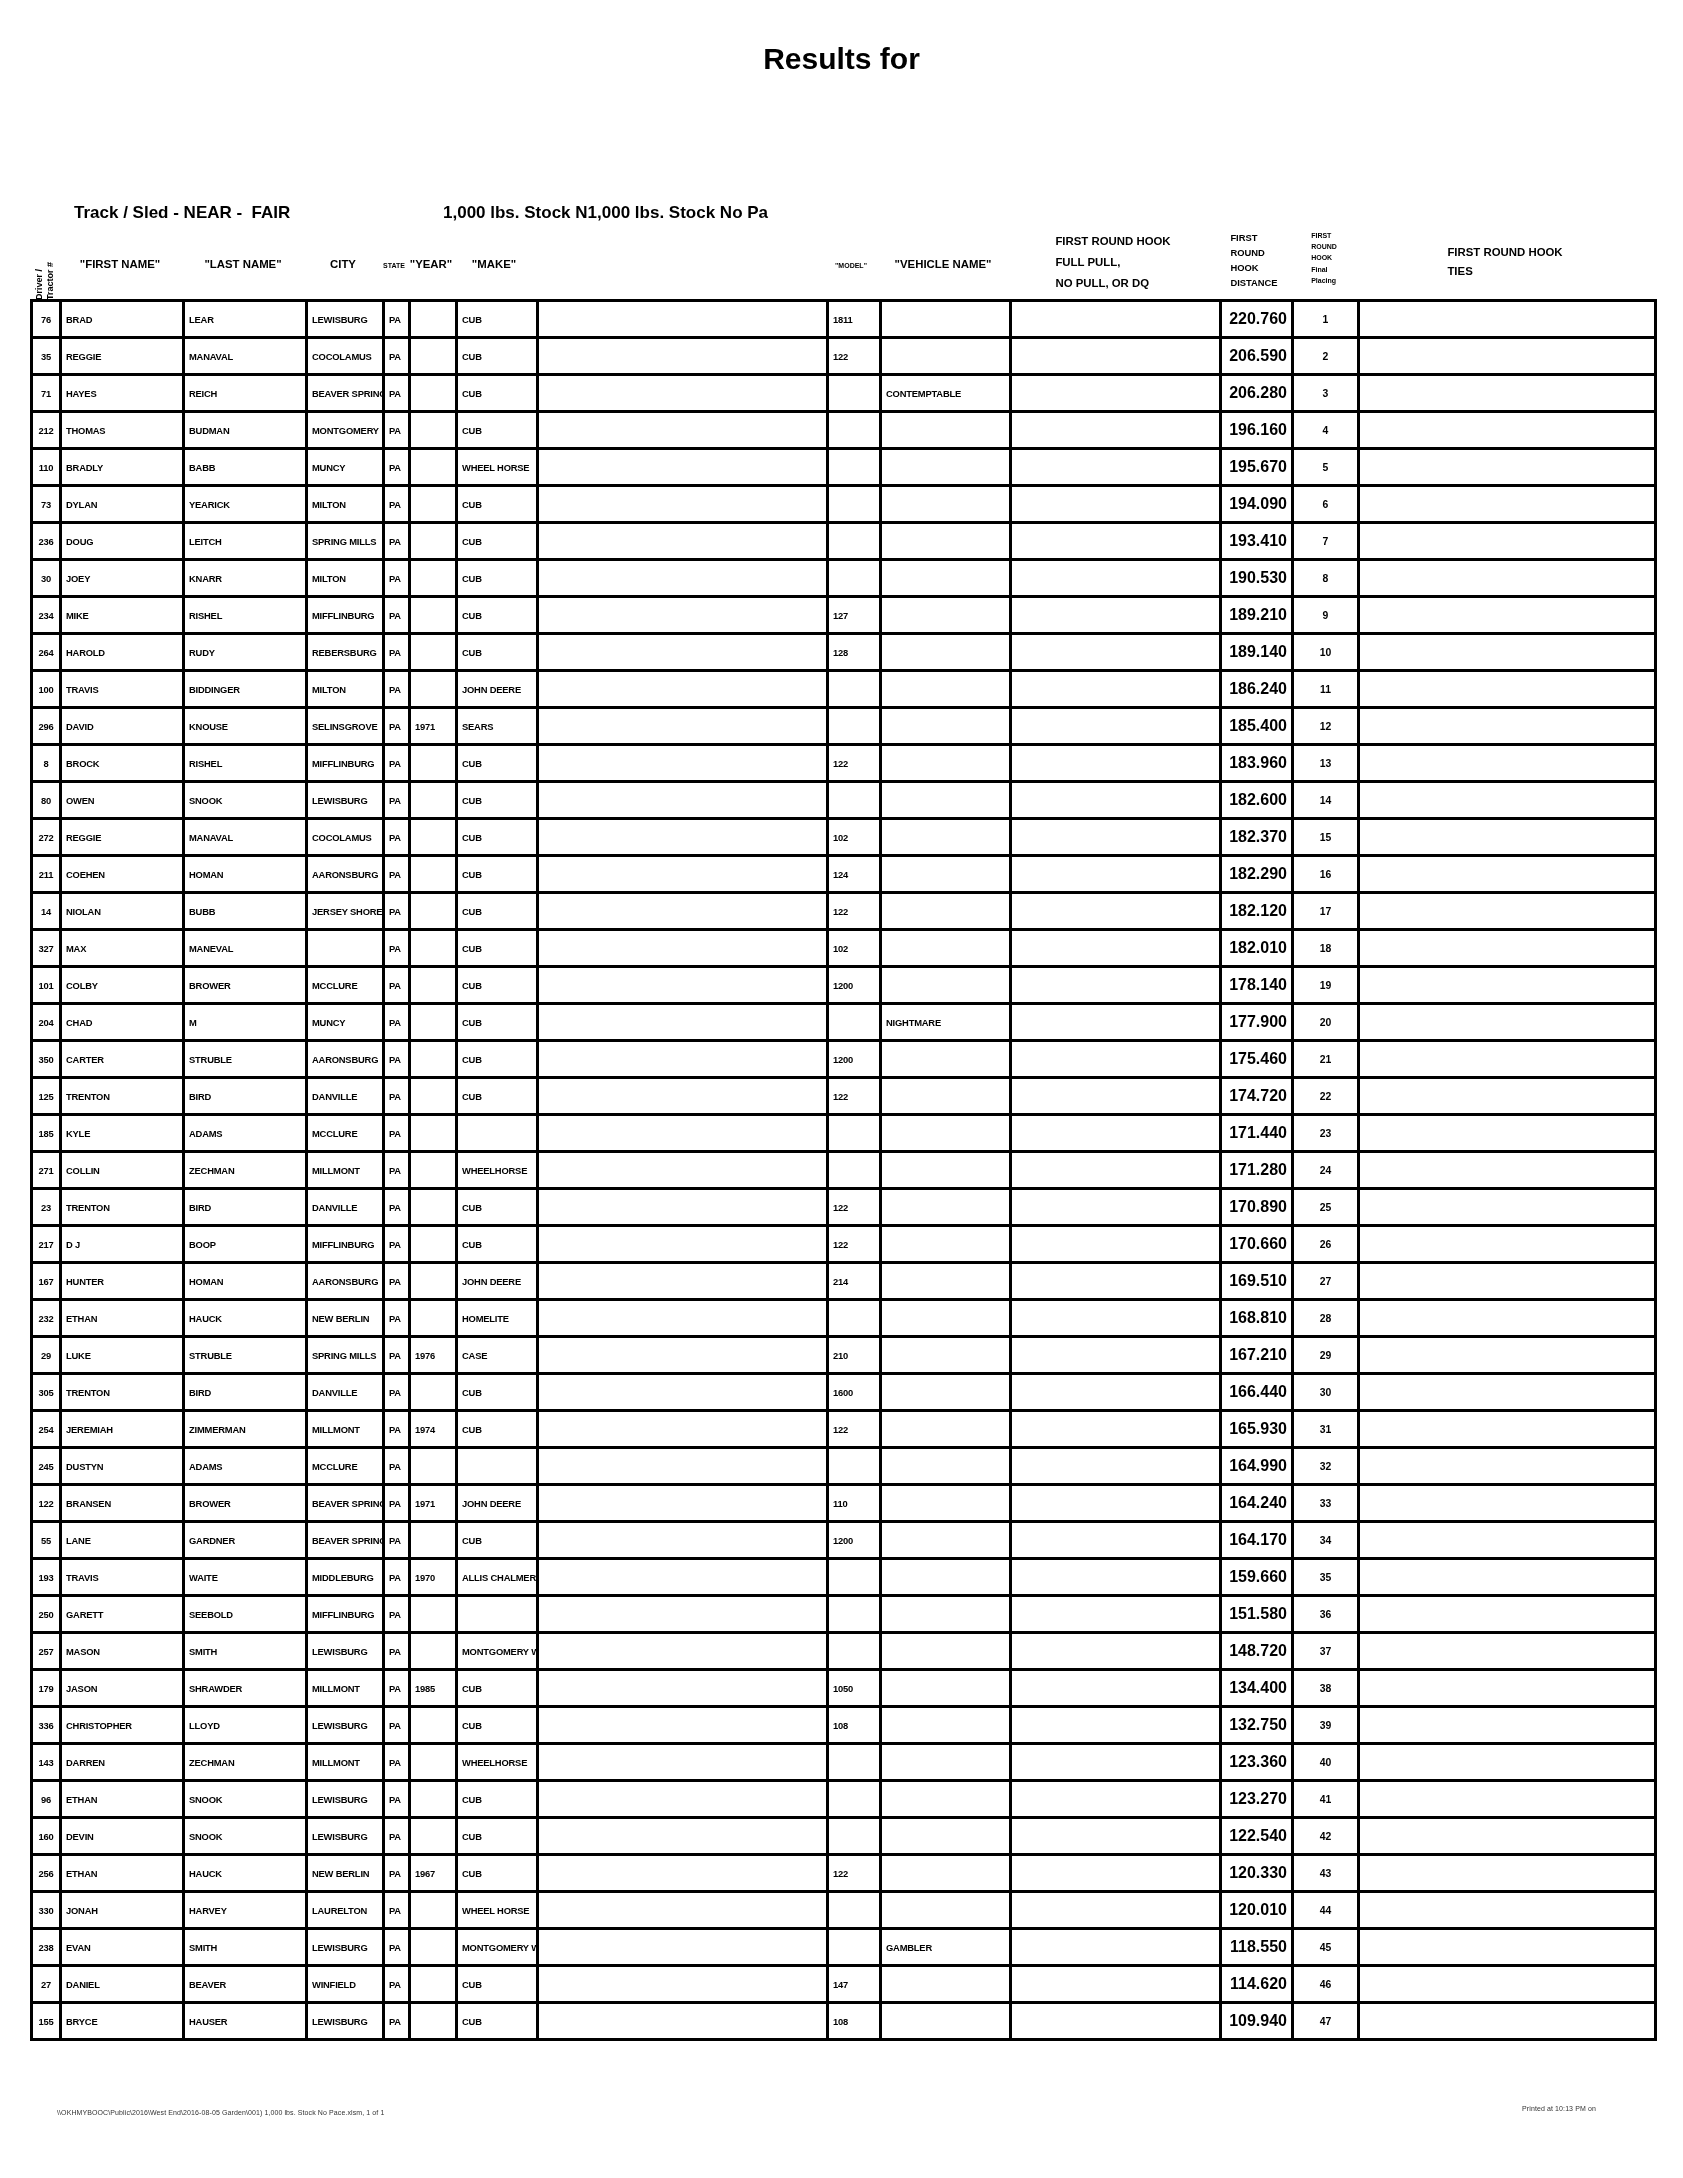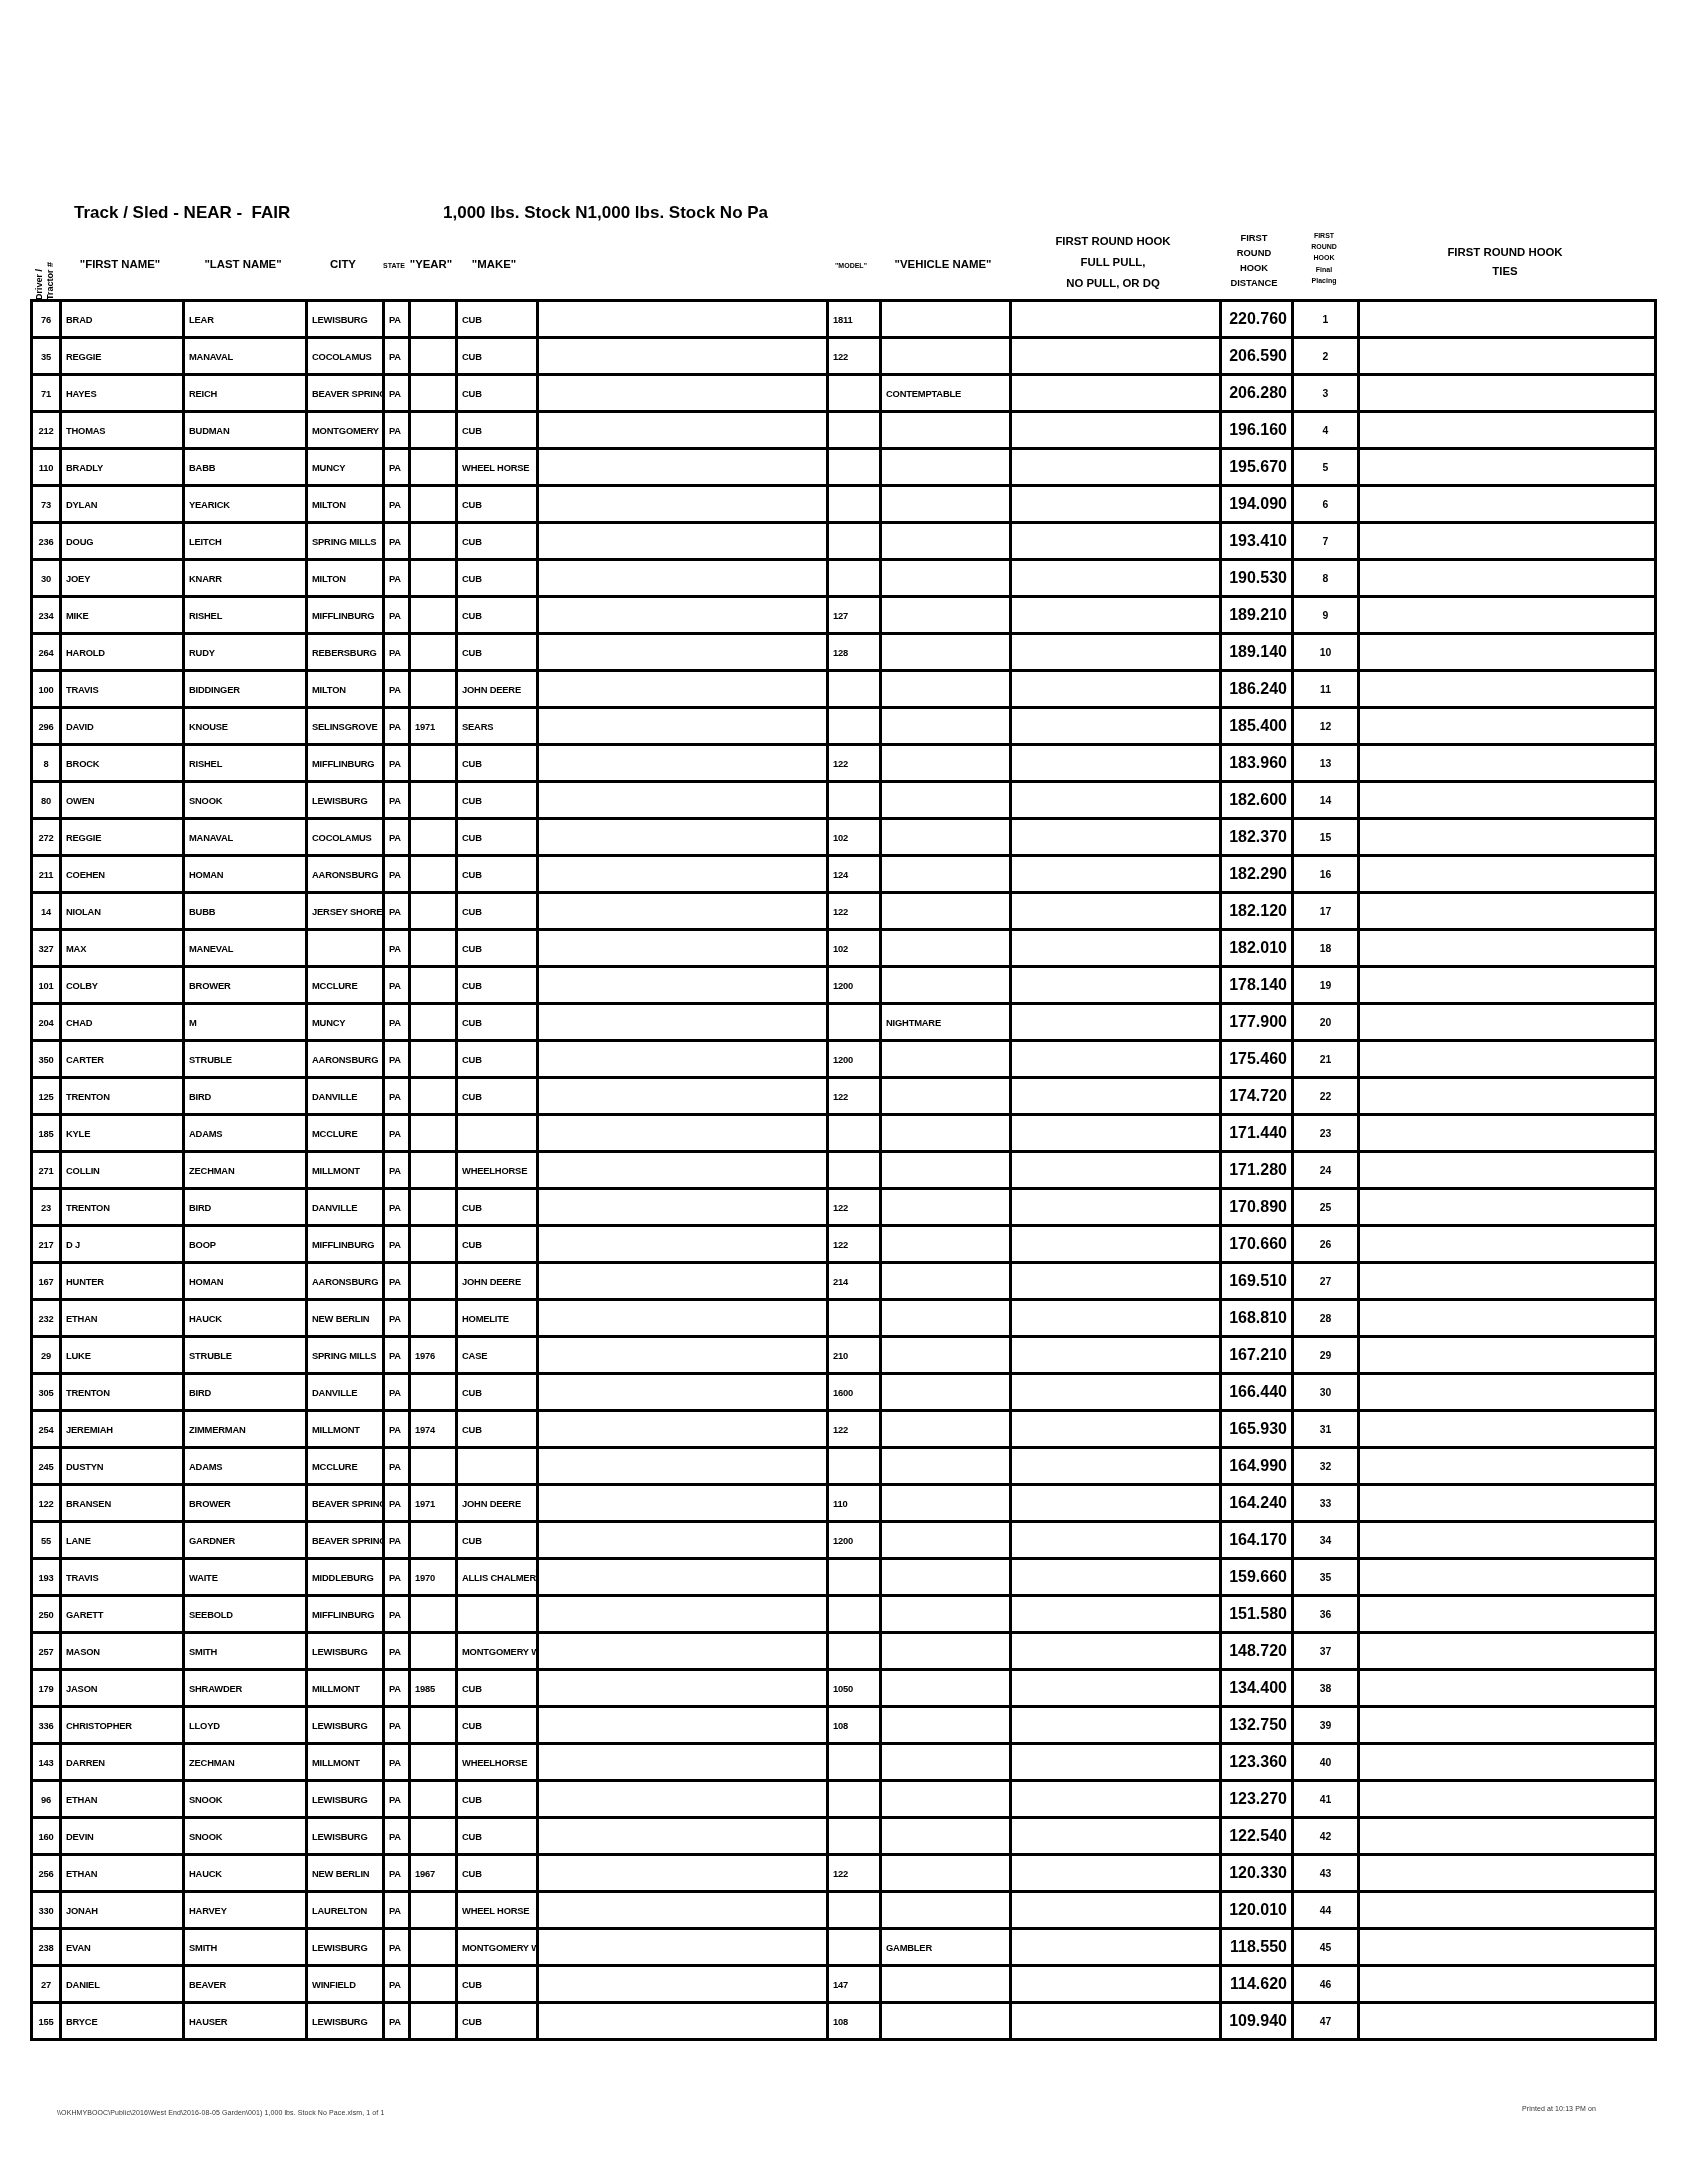--- a/index.html
+++ b/index.html
@@ -22,21 +22,21 @@
   .track-sled{
     position:absolute;top:203px;left:74px;
     font-size:17px;font-weight:bold;white-space:pre;
   }
   .class-label{
     position:absolute;top:203px;left:443px;width:408px;
     font-size:17px;font-weight:bold;white-space:nowrap;overflow:hidden;
   }
   .colheads{position:absolute;top:228px;left:0;width:1683px;height:71px;}
   .colhead{
-    position:absolute;font-weight:bold;text-align:center;
+    position:absolute;font-weight:bold;text-align:left;
     transform:translateX(-50%);white-space:nowrap;
   }
   .multiline{white-space:pre-line;line-height:1.55;}
   .ch-main{font-size:11.4px;top:30px;}
   .ch-tiny{font-size:7px;top:34px;}
   .ch-fullpull{font-size:11.4px;top:3px;line-height:1.85;}
   .ch-distance{font-size:9.4px;top:2px;line-height:1.6;}
   .ch-placing{font-size:7px;top:2px;line-height:1.6;}
   .ch-ties{font-size:11.4px;top:15px;line-height:1.7;}
   .driver-rot{
@@ -71,20 +71,21 @@
   .footer-right{
     position:absolute;top:2105px;left:1465px;width:188px;text-align:center;
     font-size:7px;color:#333;letter-spacing:0.1px;
   }
 </style>
 </head>
 <body>
 
 <div class="page">
 
+  <div class="title1">Results for</div>
 
   <div class="track-sled">Track / Sled - NEAR -  FAIR</div>
   <div class="class-label">1,000 lbs. Stock N1,000 lbs. Stock No Pa</div>
 
   <div class="driver-rot">Driver /
 Tractor #</div>
 
   <div class="colheads">
     <div class="colhead ch-main" style="left:120px;">"FIRST NAME"</div>
     <div class="colhead ch-main" style="left:243px;">"LAST NAME"</div>

